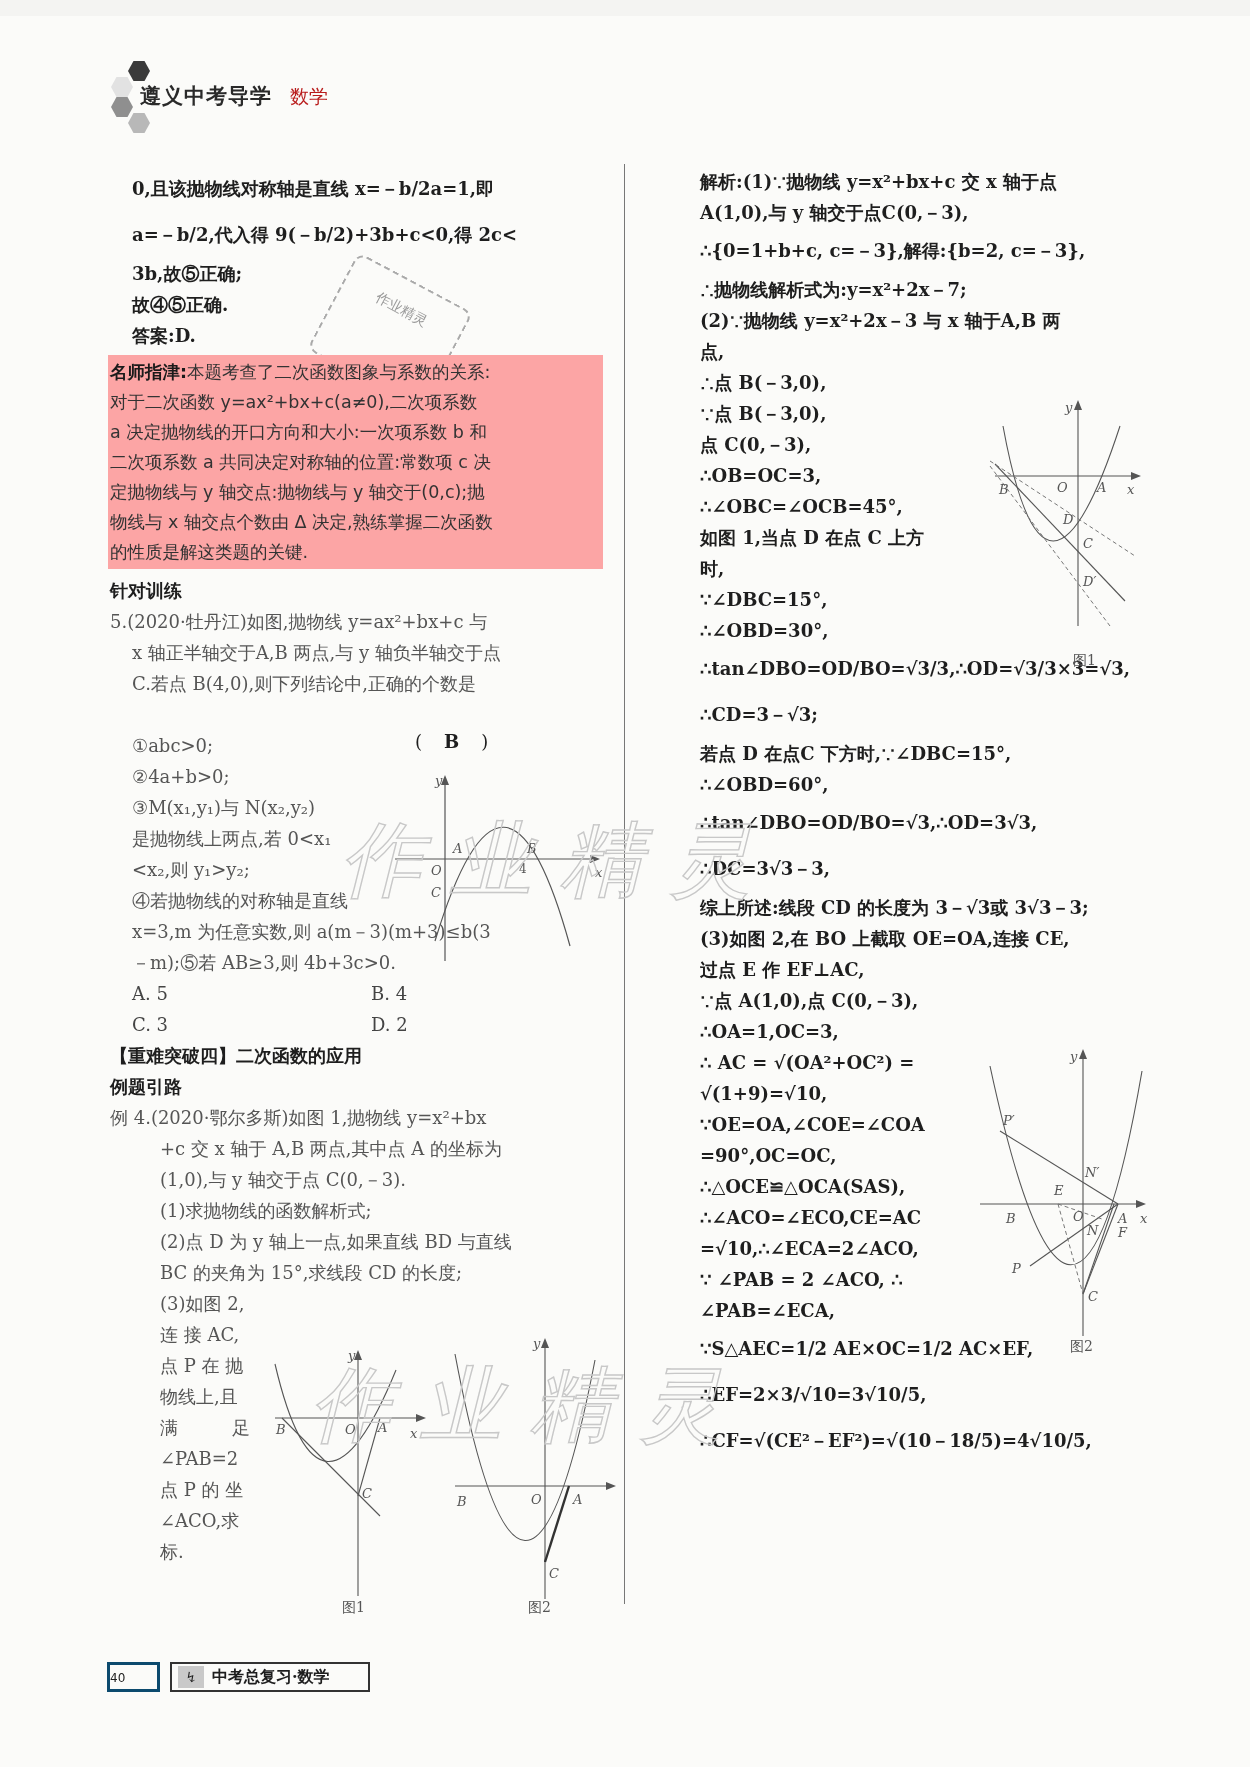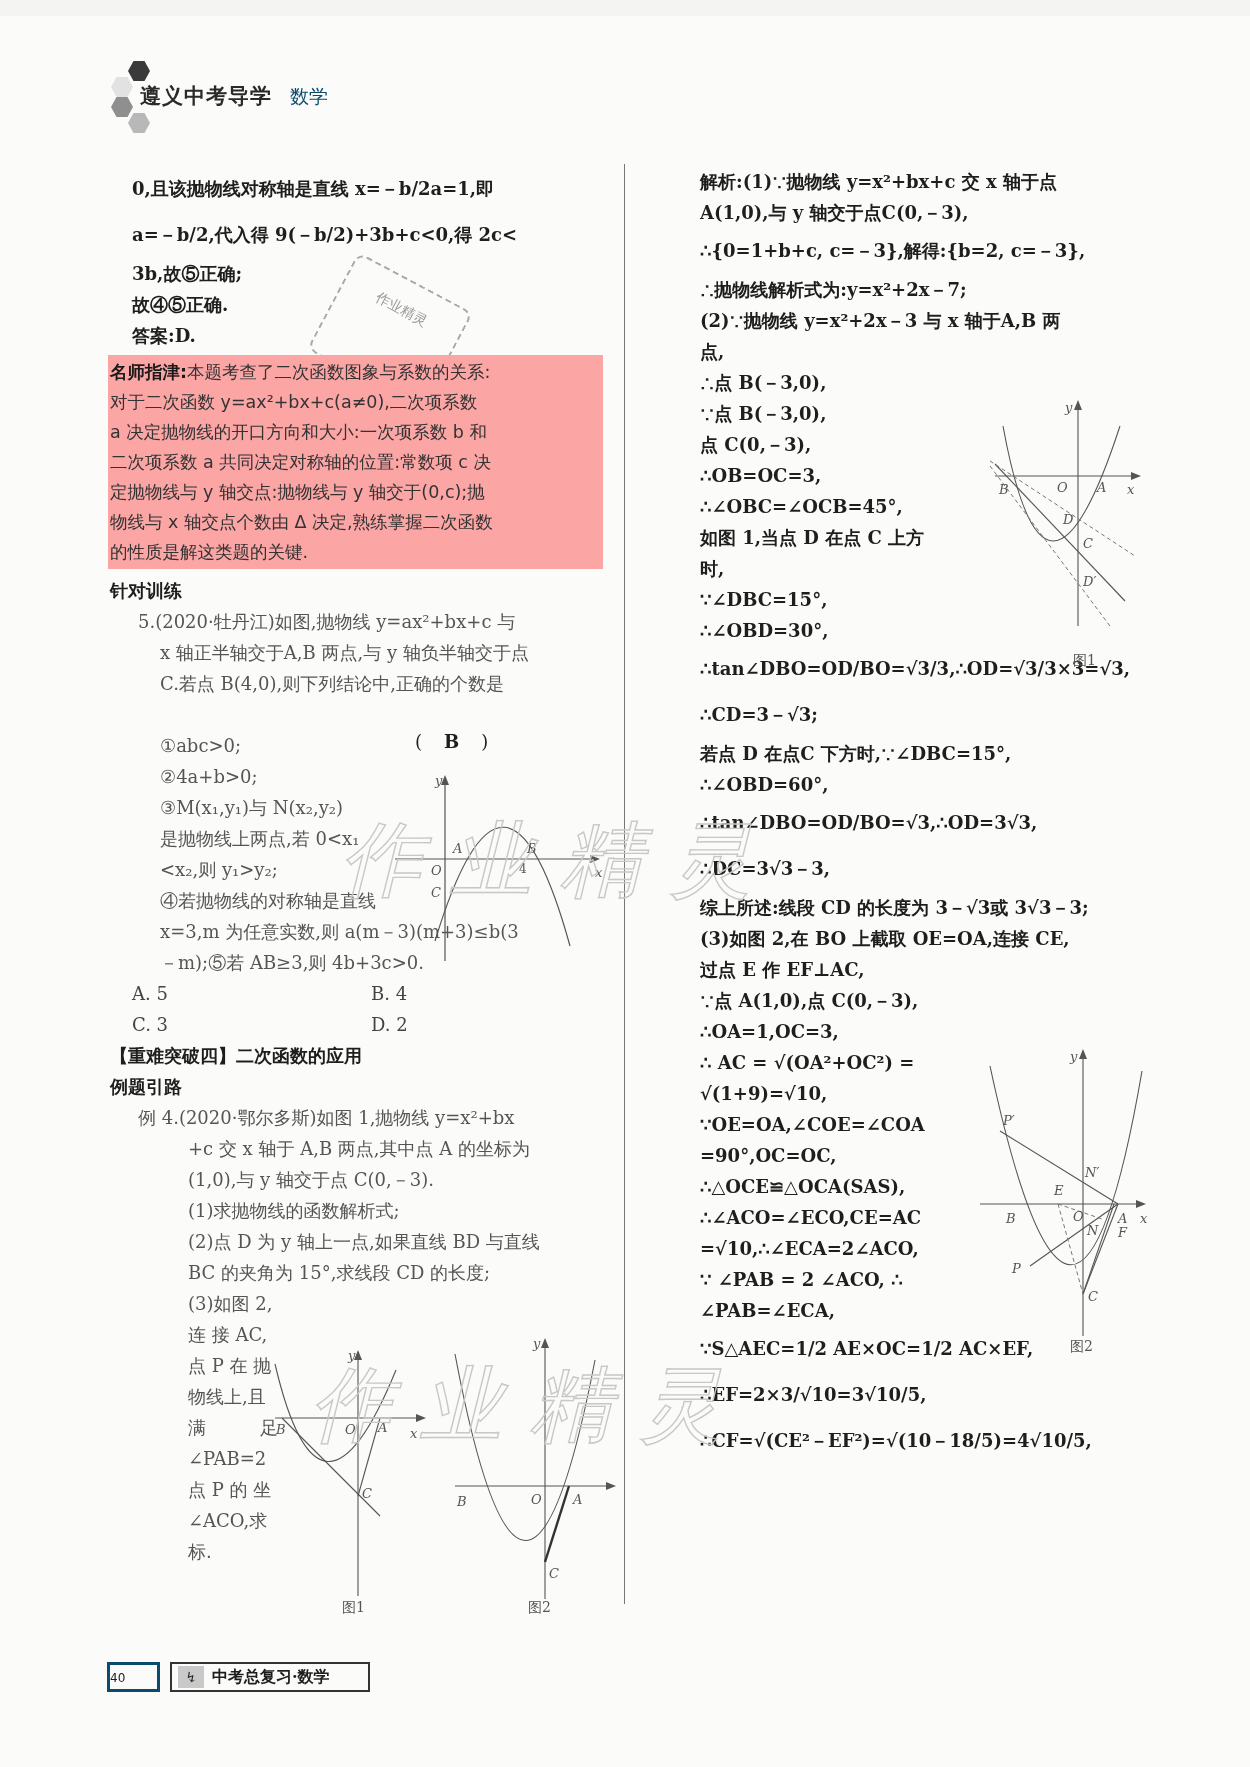--- a/index.html
+++ b/index.html
@@ -3,40 +3,40 @@
 <meta charset="utf-8">
 <style>
   * { box-sizing: border-box; margin: 0; padding: 0; }
   html, body { width: 1250px; height: 1767px; background: #f4f4f2; }
   body { position: relative; overflow: hidden; font-family: "DejaVu Serif", "Liberation Serif", serif; color: #1e1e1e; }
   .page { position: absolute; left: 0; top: 16px; width: 1250px; height: 1767px; background: #fbfbf9; }
 
   
   .hex { position: absolute; width: 22px; height: 22px; clip-path: polygon(25% 5%,75% 5%,100% 50%,75% 95%,25% 95%,0 50%); }
   .header-title { position: absolute; left: 140px; top: 66px; font-family: "DejaVu Sans", sans-serif; font-size: 21px; font-weight: bold; color: #2a2a2a; letter-spacing: 1px; }
-  .header-sub { position: absolute; left: 290px; top: 68px; font-family: "DejaVu Sans", sans-serif; font-size: 19px; color: #0c4a6e; }
+  .header-sub { position: absolute; left: 290px; top: 68px; font-family: "DejaVu Sans", sans-serif; font-size: 19px; color: #b91c1c; }
 
   
   .col { position: absolute; }
   .col-left { left: 110px; top: 150px; width: 500px; }
   .col-right { left: 700px; top: 150px; width: 450px; }
   .divider { position: absolute; left: 624px; top: 148px; width: 1px; height: 1440px; background: #777; }
 
   .line { font-size: 18px; line-height: 31px; white-space: nowrap; }
   .bold { font-weight: bold; }
   .indent1 { padding-left: 22px; }
   .indent2 { padding-left: 50px; }
   .tall { line-height: 46px; }
 
   .note { background: #fca5a5; padding: 2px 2px; margin: 4px 0 6px -2px; width: 495px; }
   .note .line { font-family: "DejaVu Sans", sans-serif; font-size: 17.5px; line-height: 30px; color: #333; }
   .note .tag { font-weight: bold; color: #1a1a1a; }
 
   .section-head { font-family: "DejaVu Sans", sans-serif; font-weight: bold; font-size: 18px; line-height: 31px; }
-  .light { color: #555; margin-left: 28px; }
+  .light { color: #555; }
 
   .answer-paren { position: absolute; left: 415px; top: 715px; font-size: 18px; }
   .answer-paren b { margin: 0 22px; }
 
   .opts { display: flex; font-size: 18px; line-height: 31px; color: #444; }
   .opts span { width: 280px; }
 
   
   svg.fig { position: absolute; overflow: visible; }
   .figcap { position: absolute; font-size: 14px; color: #555; font-family: "DejaVu Serif", serif; }

